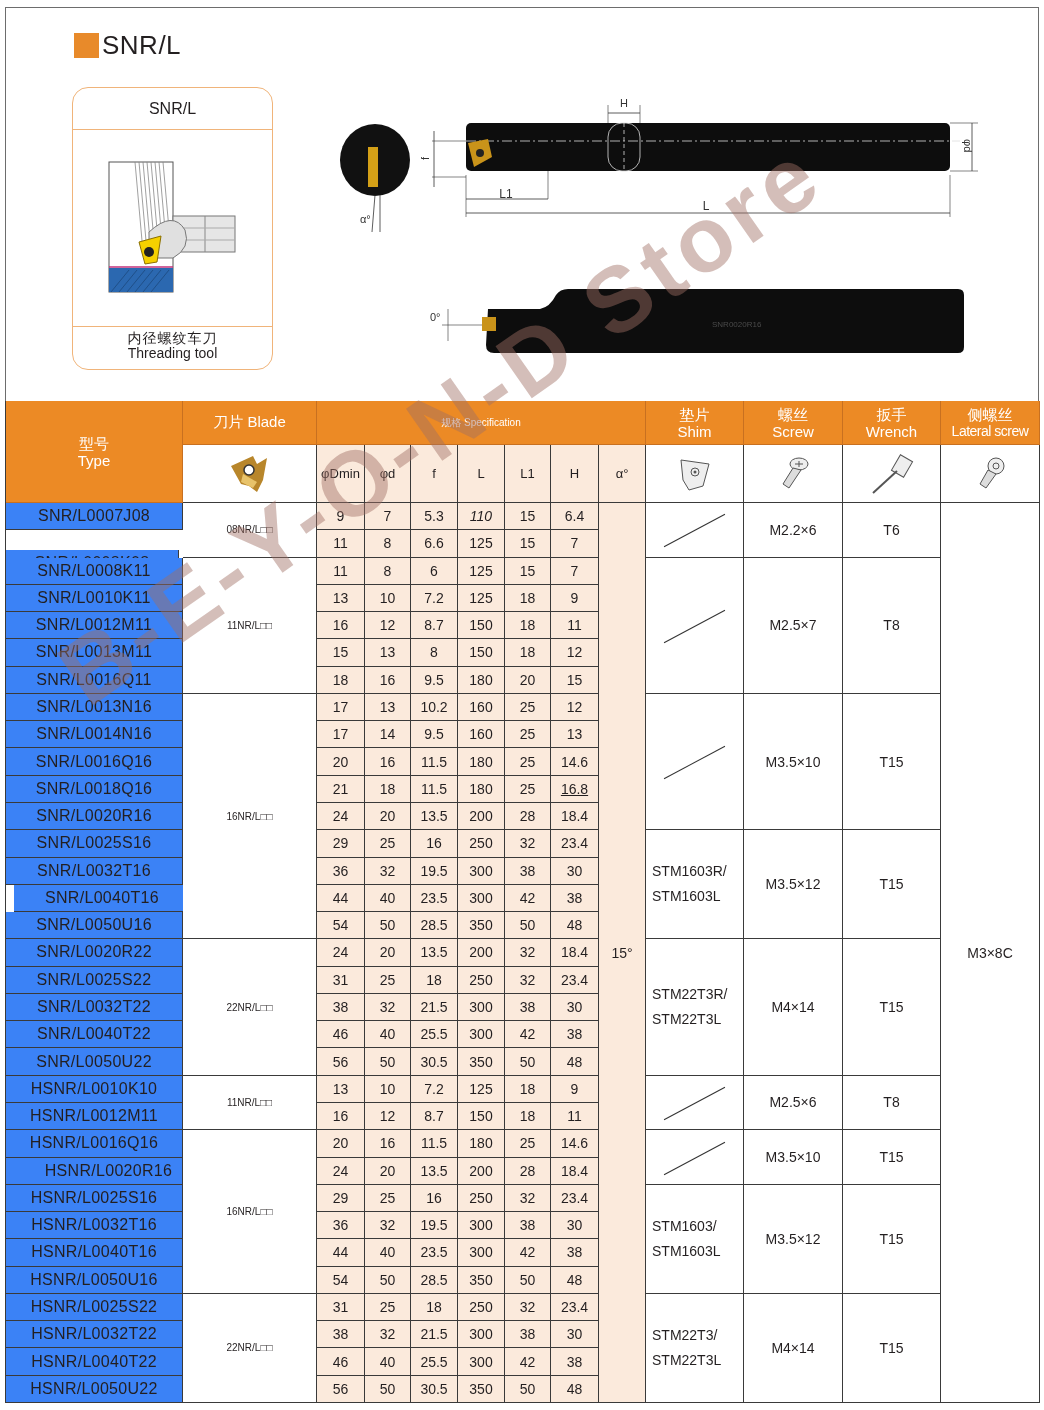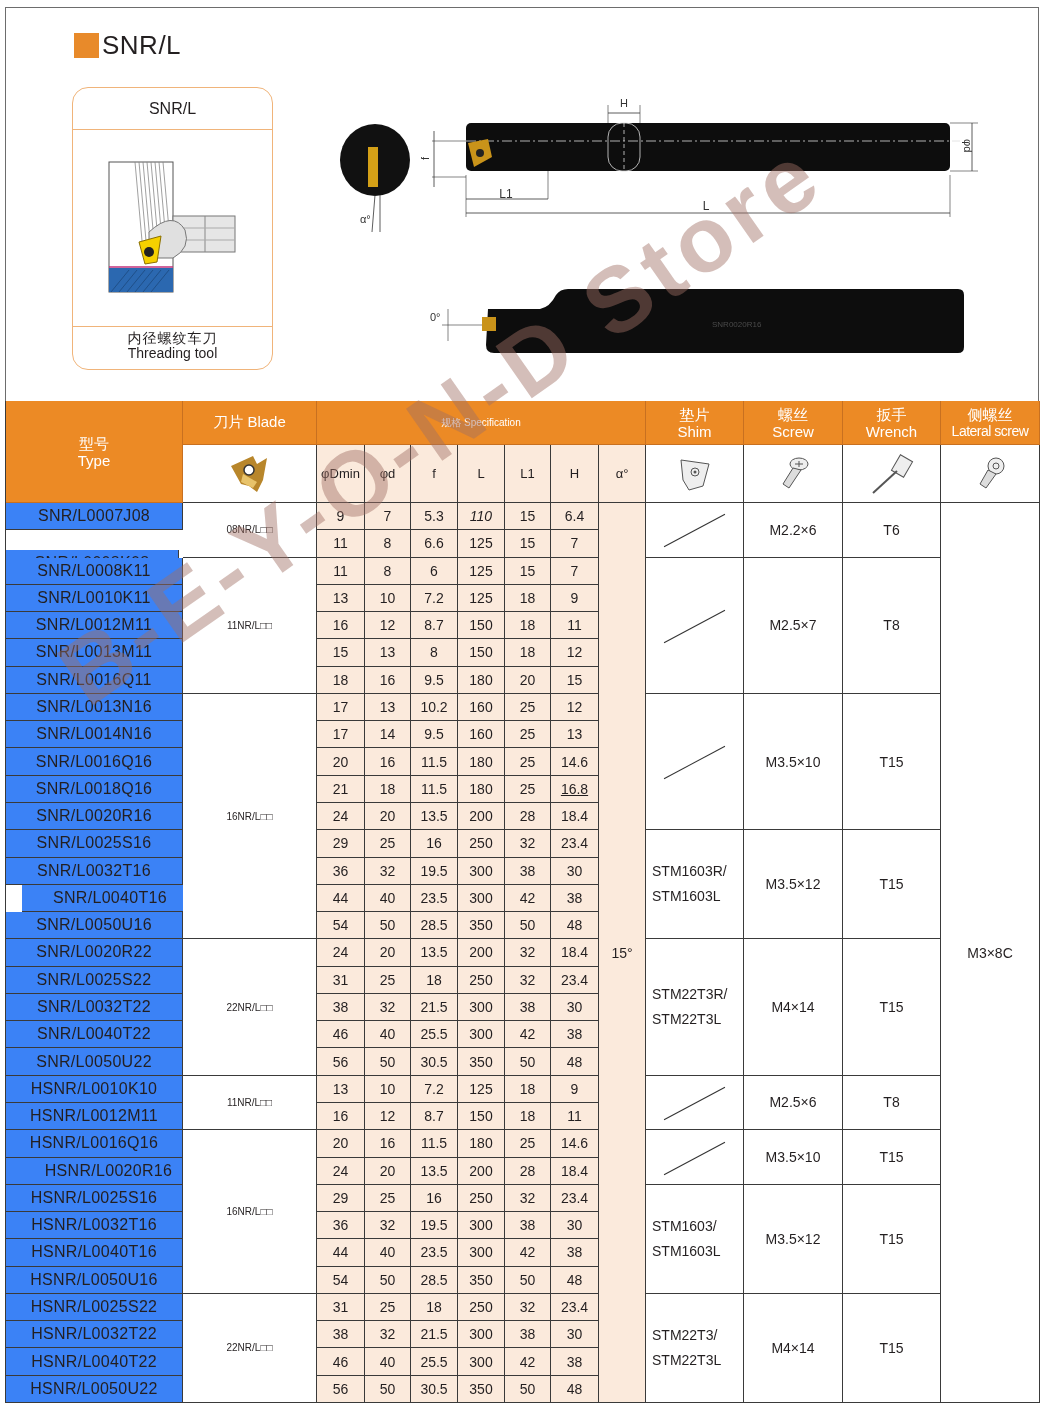--- a/index.html
+++ b/index.html
@@ -288,21 +288,21 @@
     <div class="cell spec-cell" style="left: 452px; width: 47px; top: 429.273px; height: 27.2727px;">250</div>
     <div class="cell spec-cell" style="left: 499px; width: 46px; top: 429.273px; height: 27.2727px;">32</div>
     <div class="cell spec-cell" style="left: 545px; width: 48px; top: 429.273px; height: 27.2727px;">23.4</div>
     <div class="cell type-cell" style="left: 0px; width: 177px; top: 456.545px; height: 27.2727px;">SNR/L0032T16</div>
     <div class="cell spec-cell" style="left: 311px; width: 48px; top: 456.545px; height: 27.2727px;">36</div>
     <div class="cell spec-cell" style="left: 359px; width: 46px; top: 456.545px; height: 27.2727px;">32</div>
     <div class="cell spec-cell" style="left: 405px; width: 47px; top: 456.545px; height: 27.2727px;">19.5</div>
     <div class="cell spec-cell" style="left: 452px; width: 47px; top: 456.545px; height: 27.2727px;">300</div>
     <div class="cell spec-cell" style="left: 499px; width: 46px; top: 456.545px; height: 27.2727px;">38</div>
     <div class="cell spec-cell" style="left: 545px; width: 48px; top: 456.545px; height: 27.2727px;">30</div>
-    <div class="cell type-cell" style="left: 16px; width: 177px; top: 483.818px; height: 27.2727px;">SNR/L0040T16</div>
+    <div class="cell type-cell" style="left: 8px; width: 177px; top: 483.818px; height: 27.2727px;">SNR/L0040T16</div>
     <div class="cell spec-cell" style="left: 311px; width: 48px; top: 483.818px; height: 27.2727px;">44</div>
     <div class="cell spec-cell" style="left: 359px; width: 46px; top: 483.818px; height: 27.2727px;">40</div>
     <div class="cell spec-cell" style="left: 405px; width: 47px; top: 483.818px; height: 27.2727px;">23.5</div>
     <div class="cell spec-cell" style="left: 452px; width: 47px; top: 483.818px; height: 27.2727px;">300</div>
     <div class="cell spec-cell" style="left: 499px; width: 46px; top: 483.818px; height: 27.2727px;">42</div>
     <div class="cell spec-cell" style="left: 545px; width: 48px; top: 483.818px; height: 27.2727px;">38</div>
     <div class="cell type-cell" style="left: 0px; width: 177px; top: 511.091px; height: 27.2727px;">SNR/L0050U16</div>
     <div class="cell spec-cell" style="left: 311px; width: 48px; top: 511.091px; height: 27.2727px;">54</div>
     <div class="cell spec-cell" style="left: 359px; width: 46px; top: 511.091px; height: 27.2727px;">50</div>
     <div class="cell spec-cell" style="left: 405px; width: 47px; top: 511.091px; height: 27.2727px;">28.5</div>

